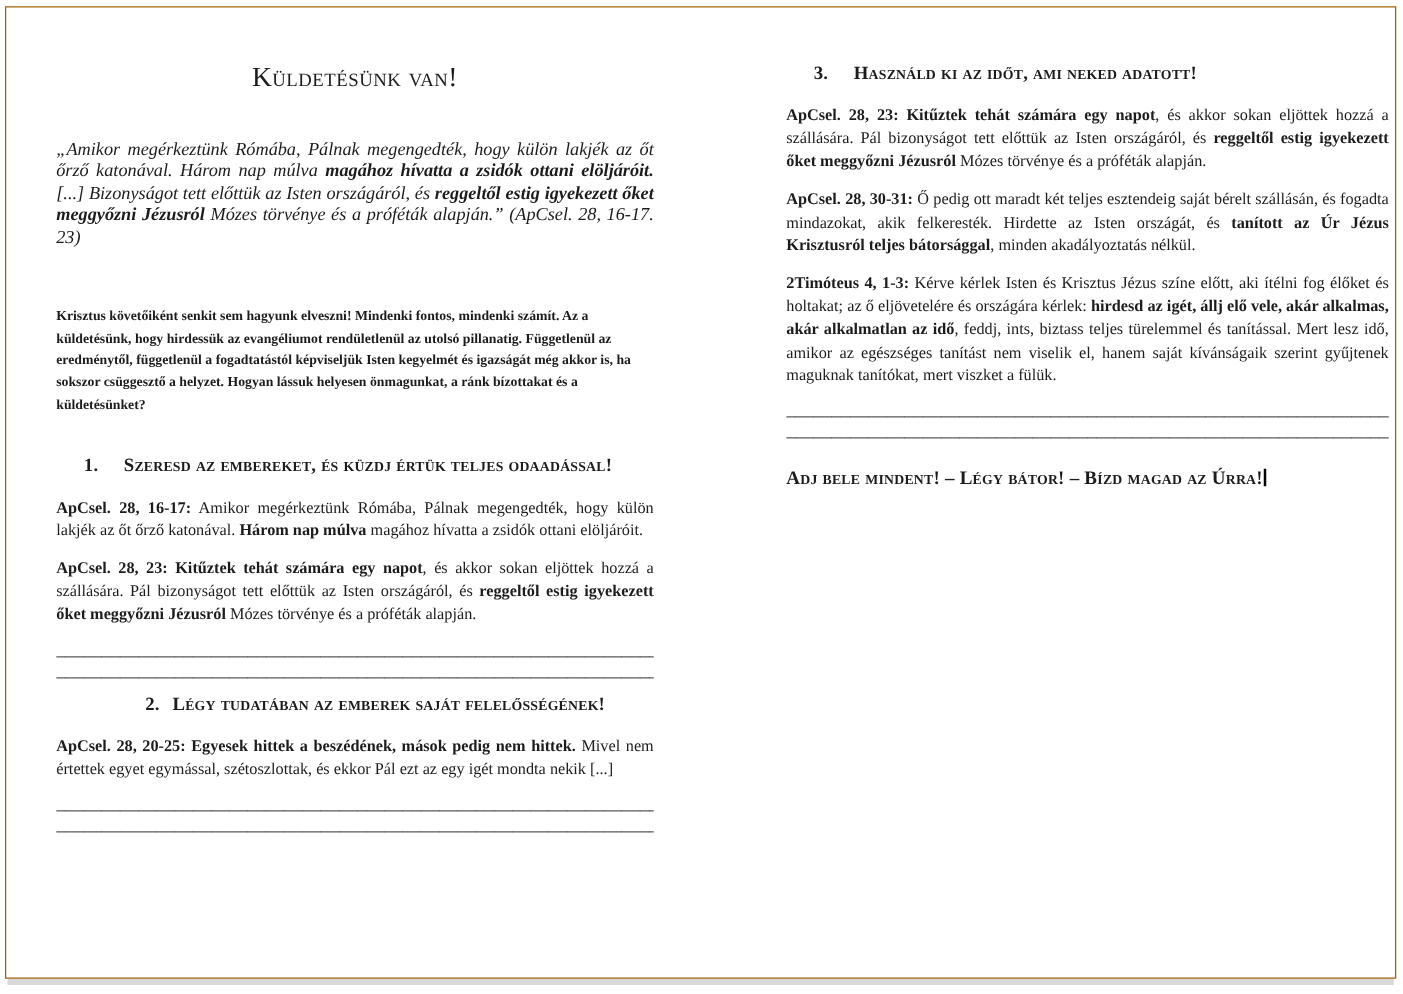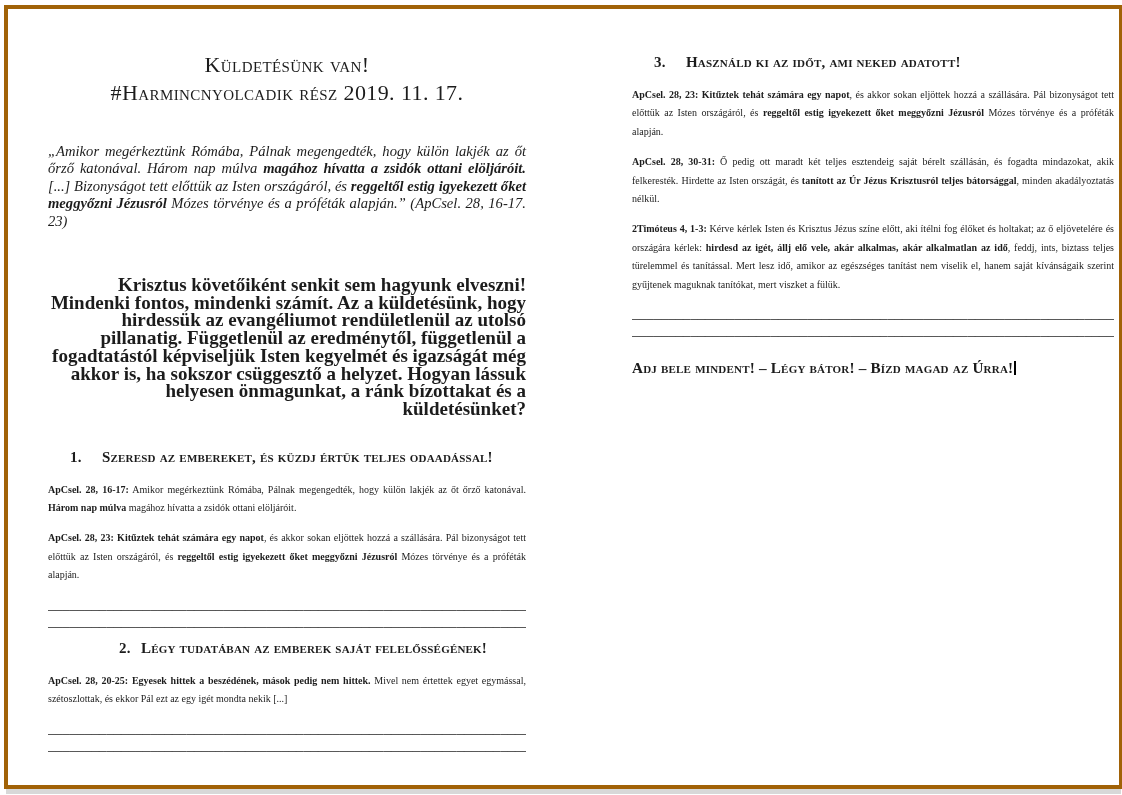--- a/index.html
+++ b/index.html
@@ -12,21 +12,21 @@
     font-family: "Liberation Serif", "DejaVu Serif", serif;
     color: #1c1c1c;
   }
   .page {
     position: absolute;
     left: 4px;
     top: 5px;
     width: 1111px;
     height: 776px;
     background: #ffffff;
-    border: 4px solid #a16207;
+    border: 1px solid #a16207;
     box-shadow: 0 7px 0 -2px #d8d8d8;
   }
   .col {
     position: absolute;
     top: 38px;
   }
   .col-left  { left: 40px;  width: 478px; }
   .col-right { left: 624px; width: 482px; }
 
   .doc-title {
@@ -47,42 +47,42 @@
   }
   .quote {
     font-style: italic;
     text-align: justify;
     font-size: 14.6px;
     line-height: 17.4px;
     margin: 0 0 46px 0;
   }
   .intro {
     font-weight: bold;
-    text-align: right;
-    font-size: 19px;
+    text-align: left;
+    font-size: 11px;
     line-height: 17.7px;
     margin: 0 0 30px 0;
   }
   .num-heading {
     font-size: 15px;
     font-weight: bold;
     font-variant: small-caps;
     margin: 0 0 14px 0;
     line-height: 19px;
     letter-spacing: 0.2px;
   }
   .num-heading .num {
     display: inline-block;
     margin-left: 22px;
     width: 32px;
     font-variant: normal;
   }
   .body-p {
     text-align: justify;
-    font-size: 10px;
+    font-size: 13px;
     line-height: 18.4px;
     margin: 0 0 12px 0;
   }
   .body-p .b, .quote .b { font-weight: bold; }
   .body-p .i, .quote .i { }
 
   .write-lines { margin: 4px 0 8px 0; }
   .write-line {
     white-space: nowrap;
     overflow: hidden;
@@ -113,21 +113,20 @@
 </style>
 </head>
 <body>
 
 <div class="page">
 
   <div class="col col-left">
 
     <h1 class="doc-title">
       <span class="sc" style="display:block">Küldetésünk van!</span>
-      <span class="sc" style="display:block">#Harmincnyolcadik rész 2019. 11. 17.</span>
     </h1>
 
 
     <p class="quote"><span class="i">„Amikor megérkeztünk Rómába, Pálnak megengedték, hogy külön lakjék az őt őrző katonával. Három nap múlva </span><span class="b i">magához hívatta a zsidók ottani elöljáróit.</span><span class="i"> [...] Bizonyságot tett előttük az Isten országáról, és </span><span class="b i">reggeltől estig igyekezett őket meggyőzni Jézusról</span><span class="i"> Mózes törvénye és a próféták alapján.” (ApCsel. 28, 16-17. 23)</span></p>
 
     <p class="intro">Krisztus követőiként senkit sem hagyunk elveszni! Mindenki fontos, mindenki számít. Az a küldetésünk, hogy hirdessük az evangéliumot rendületlenül az utolsó pillanatig. Függetlenül az eredménytől, függetlenül a fogadtatástól képviseljük Isten kegyelmét és igazságát még akkor is, ha sokszor csüggesztő a helyzet. Hogyan lássuk helyesen önmagunkat, a ránk bízottakat és a küldetésünket?</p>
 
     <h3 class="num-heading"><span class="num">1.</span><span>Szeresd az embereket, és küzdj értük teljes odaadással!</span></h3>
 
     <p class="body-p"><span class="b">ApCsel. 28, 16-17:</span><span> Amikor megérkeztünk Rómába, Pálnak megengedték, hogy külön lakjék az őt őrző katonával. </span><span class="b">Három nap múlva</span><span> magához hívatta a zsidók ottani elöljáróit.</span></p>

